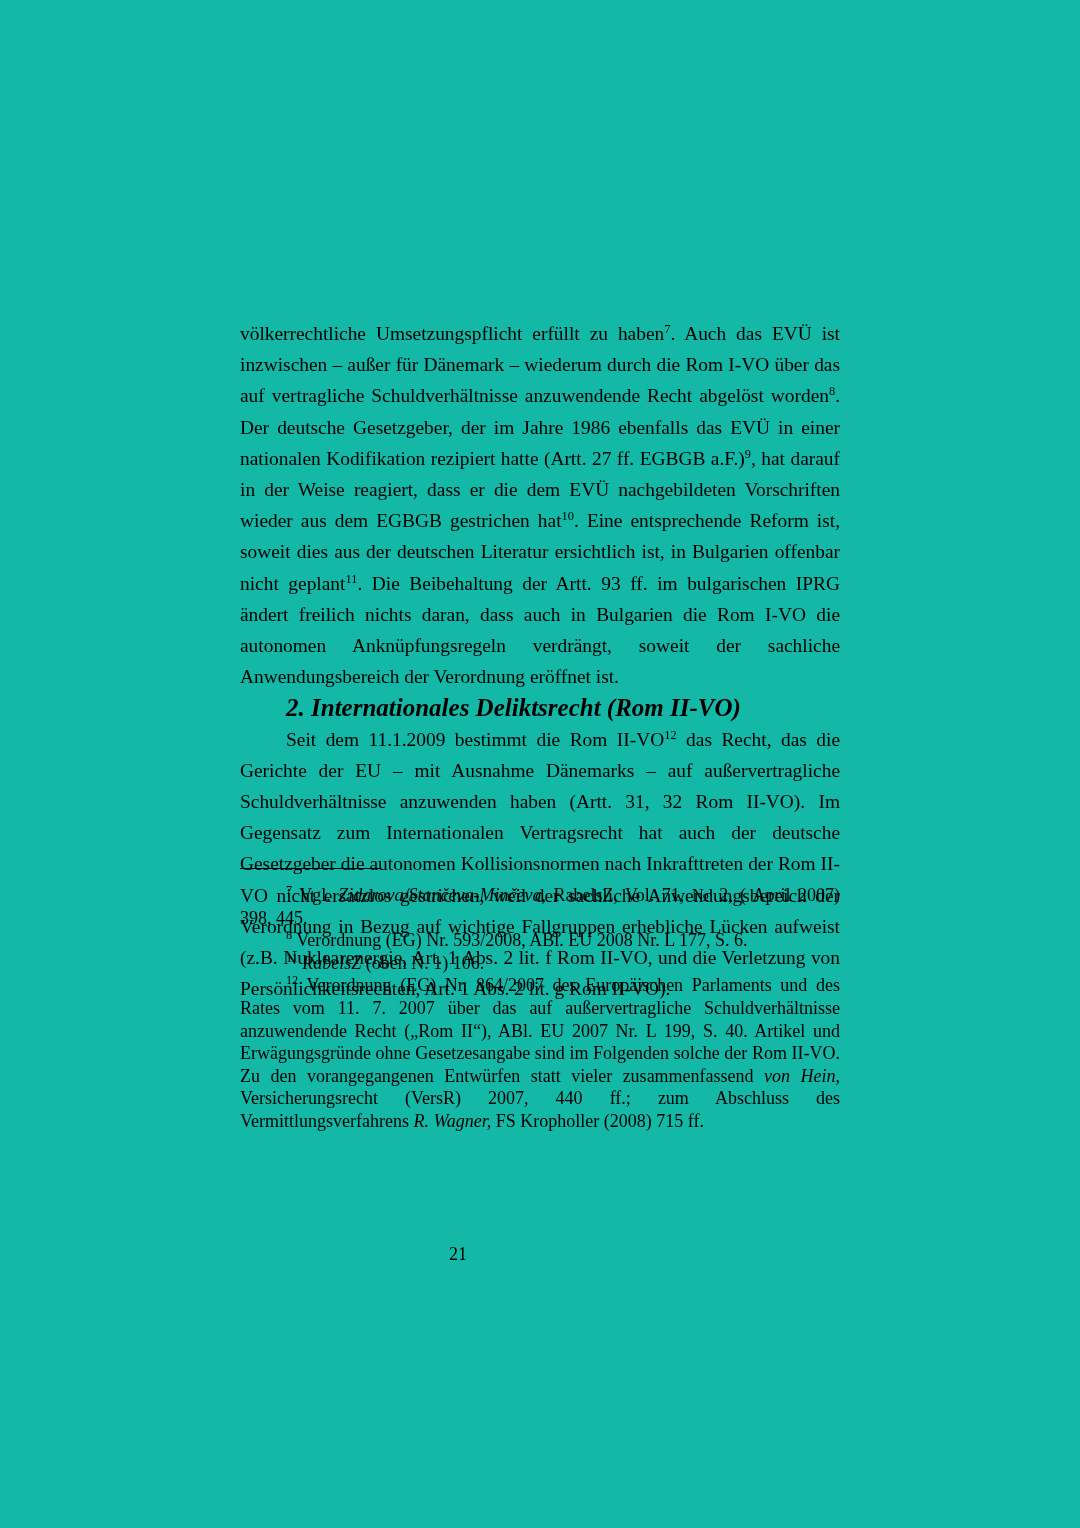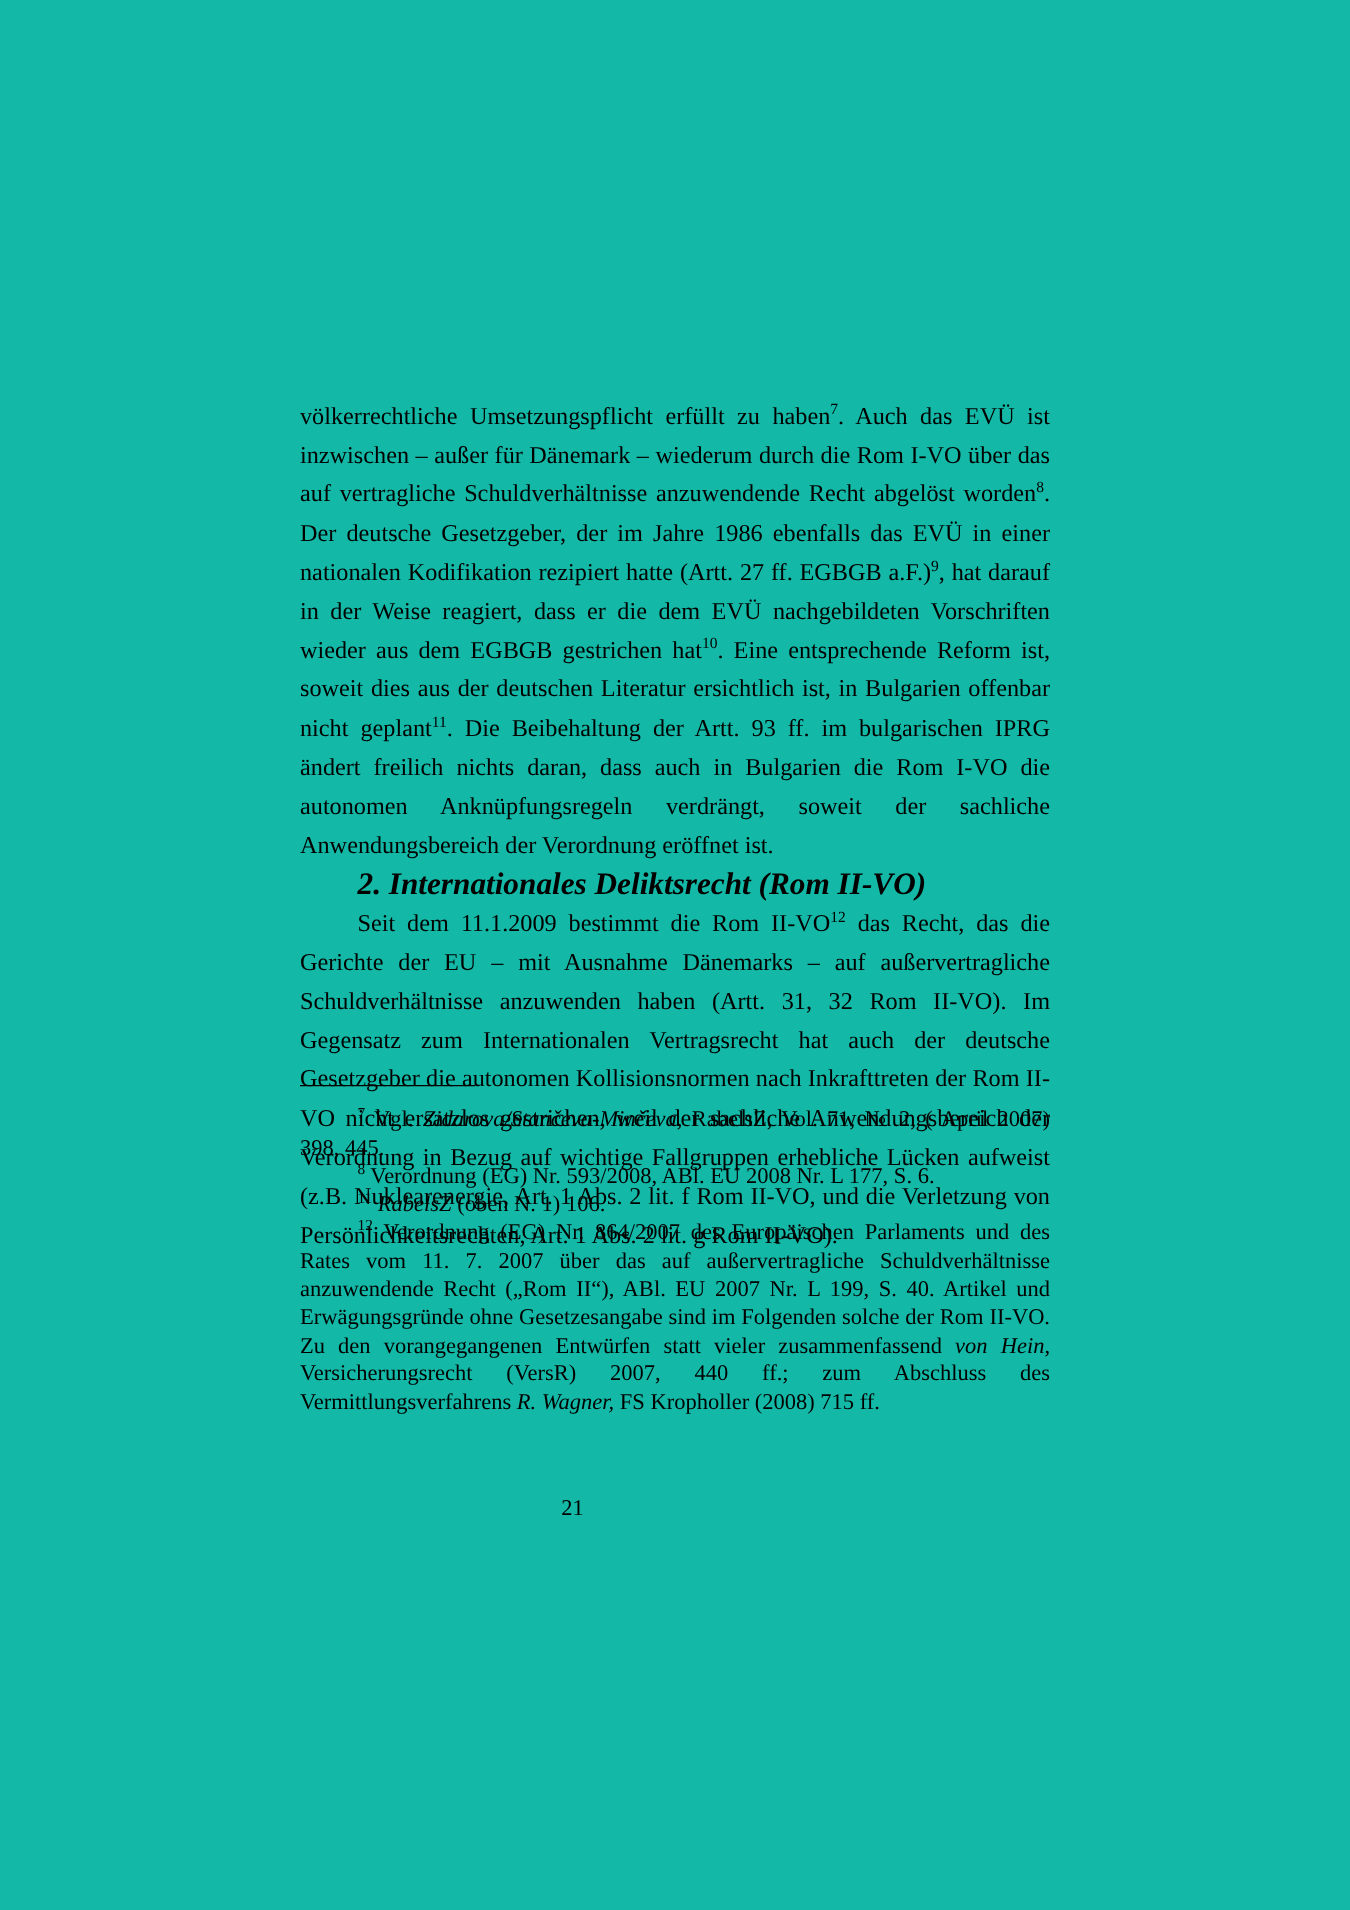--- a/index.html
+++ b/index.html
@@ -75,21 +75,21 @@
   }
   p.fn .fnum {
     font-size: 0.68em;
     vertical-align: super;
     line-height: 0;
   }
   i, .it { font-style: italic; }
   .pagenum {
     position: absolute;
     left: 0;
-    top: 1196px;
+    top: 1244px;
     width: 916px;
     text-align: center;
     font-size: 18px;
   }
 </style>
 </head>
 <body>
 
 <div class="page">
 

